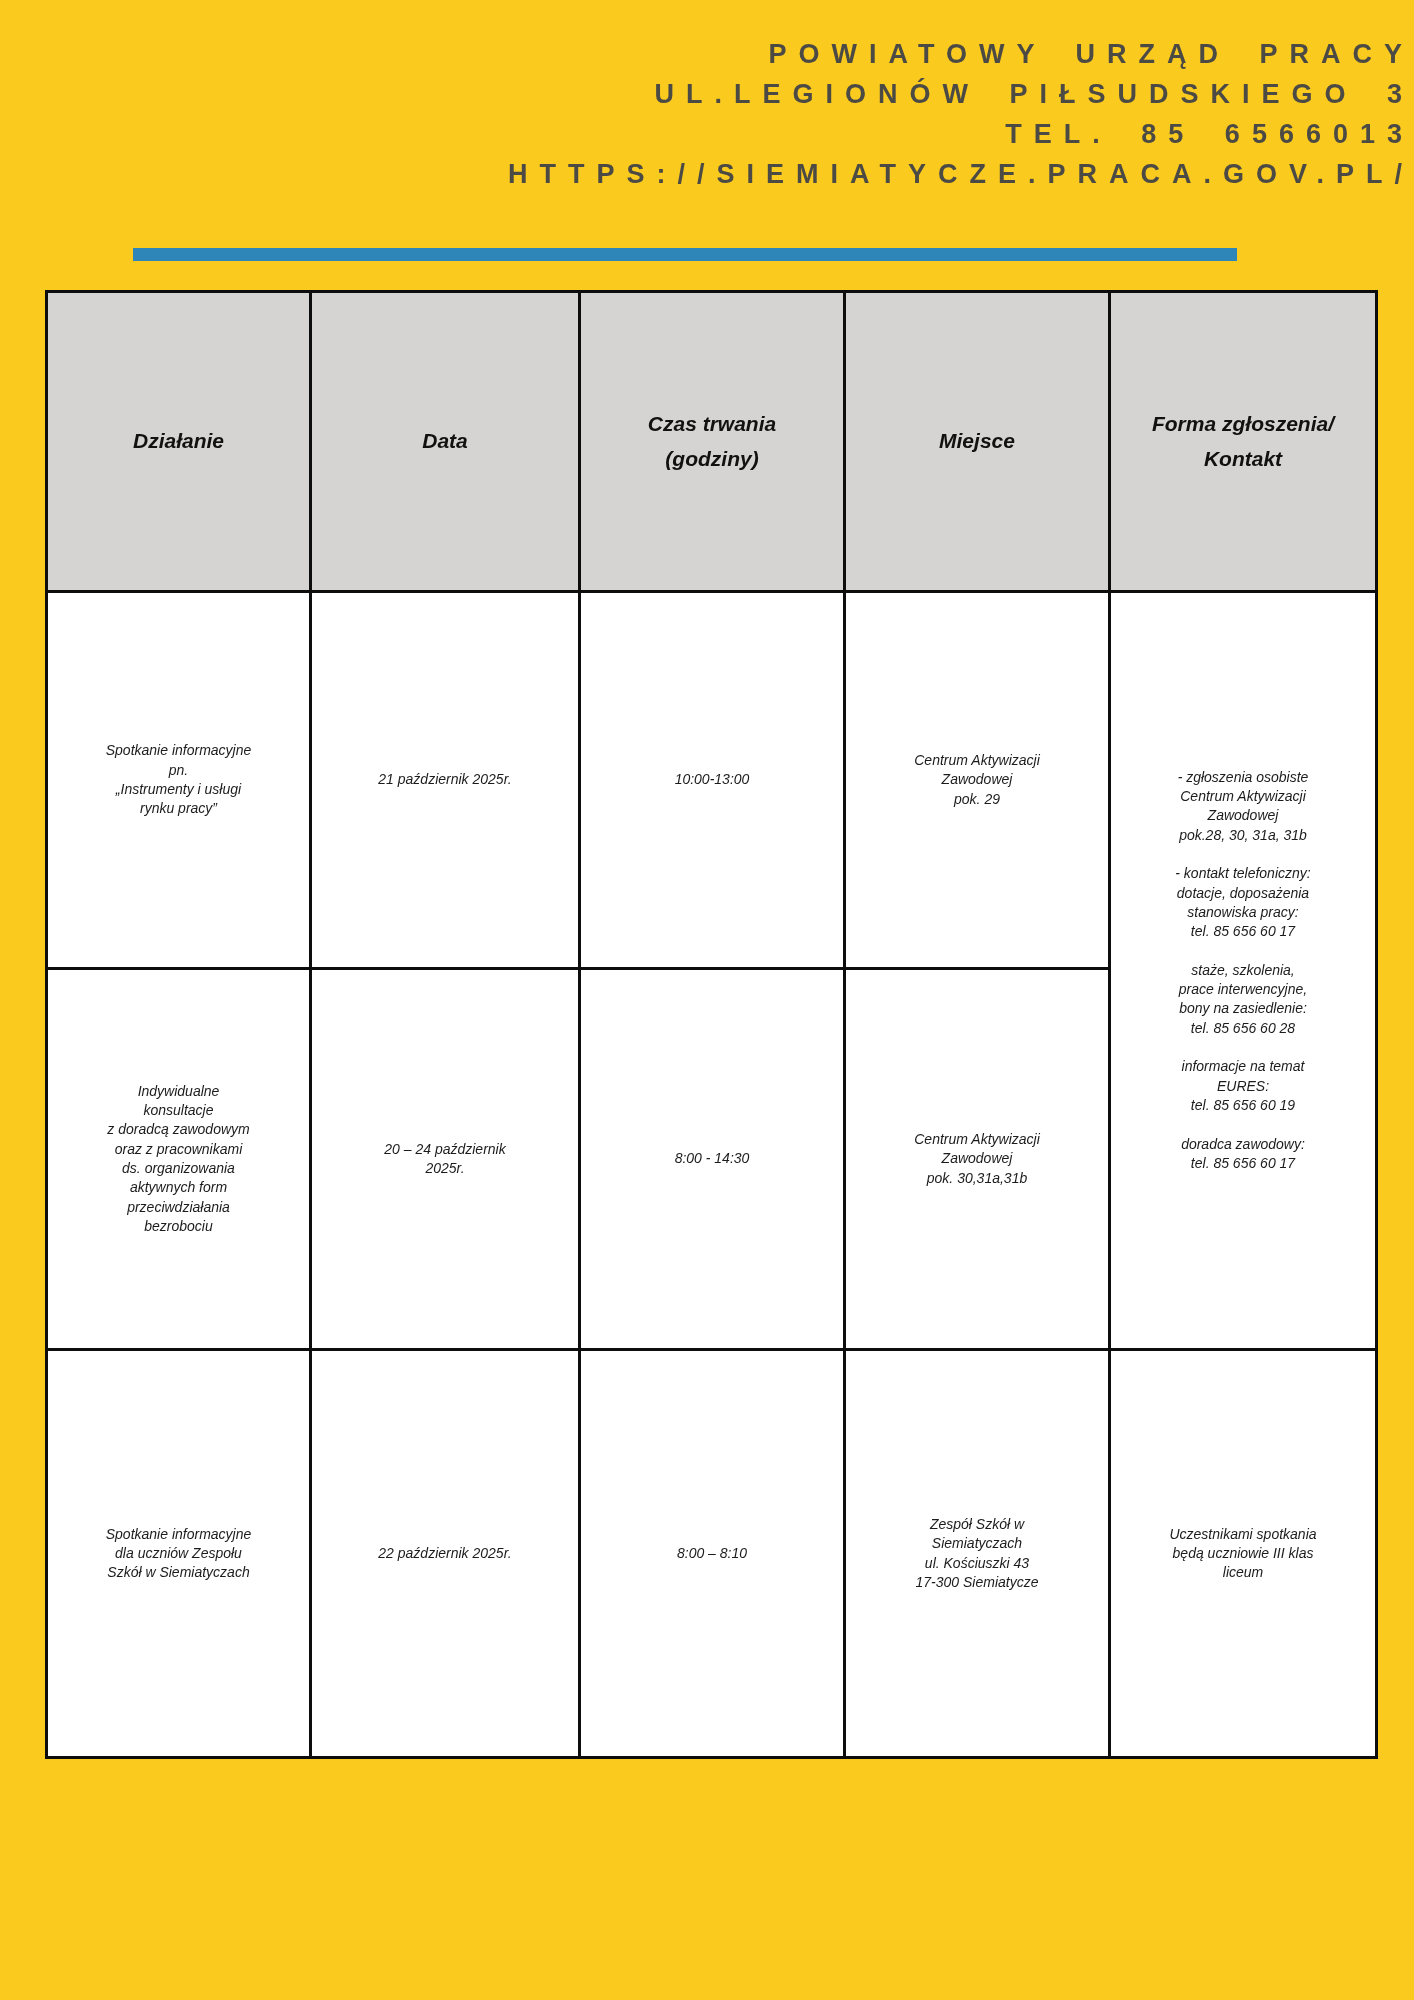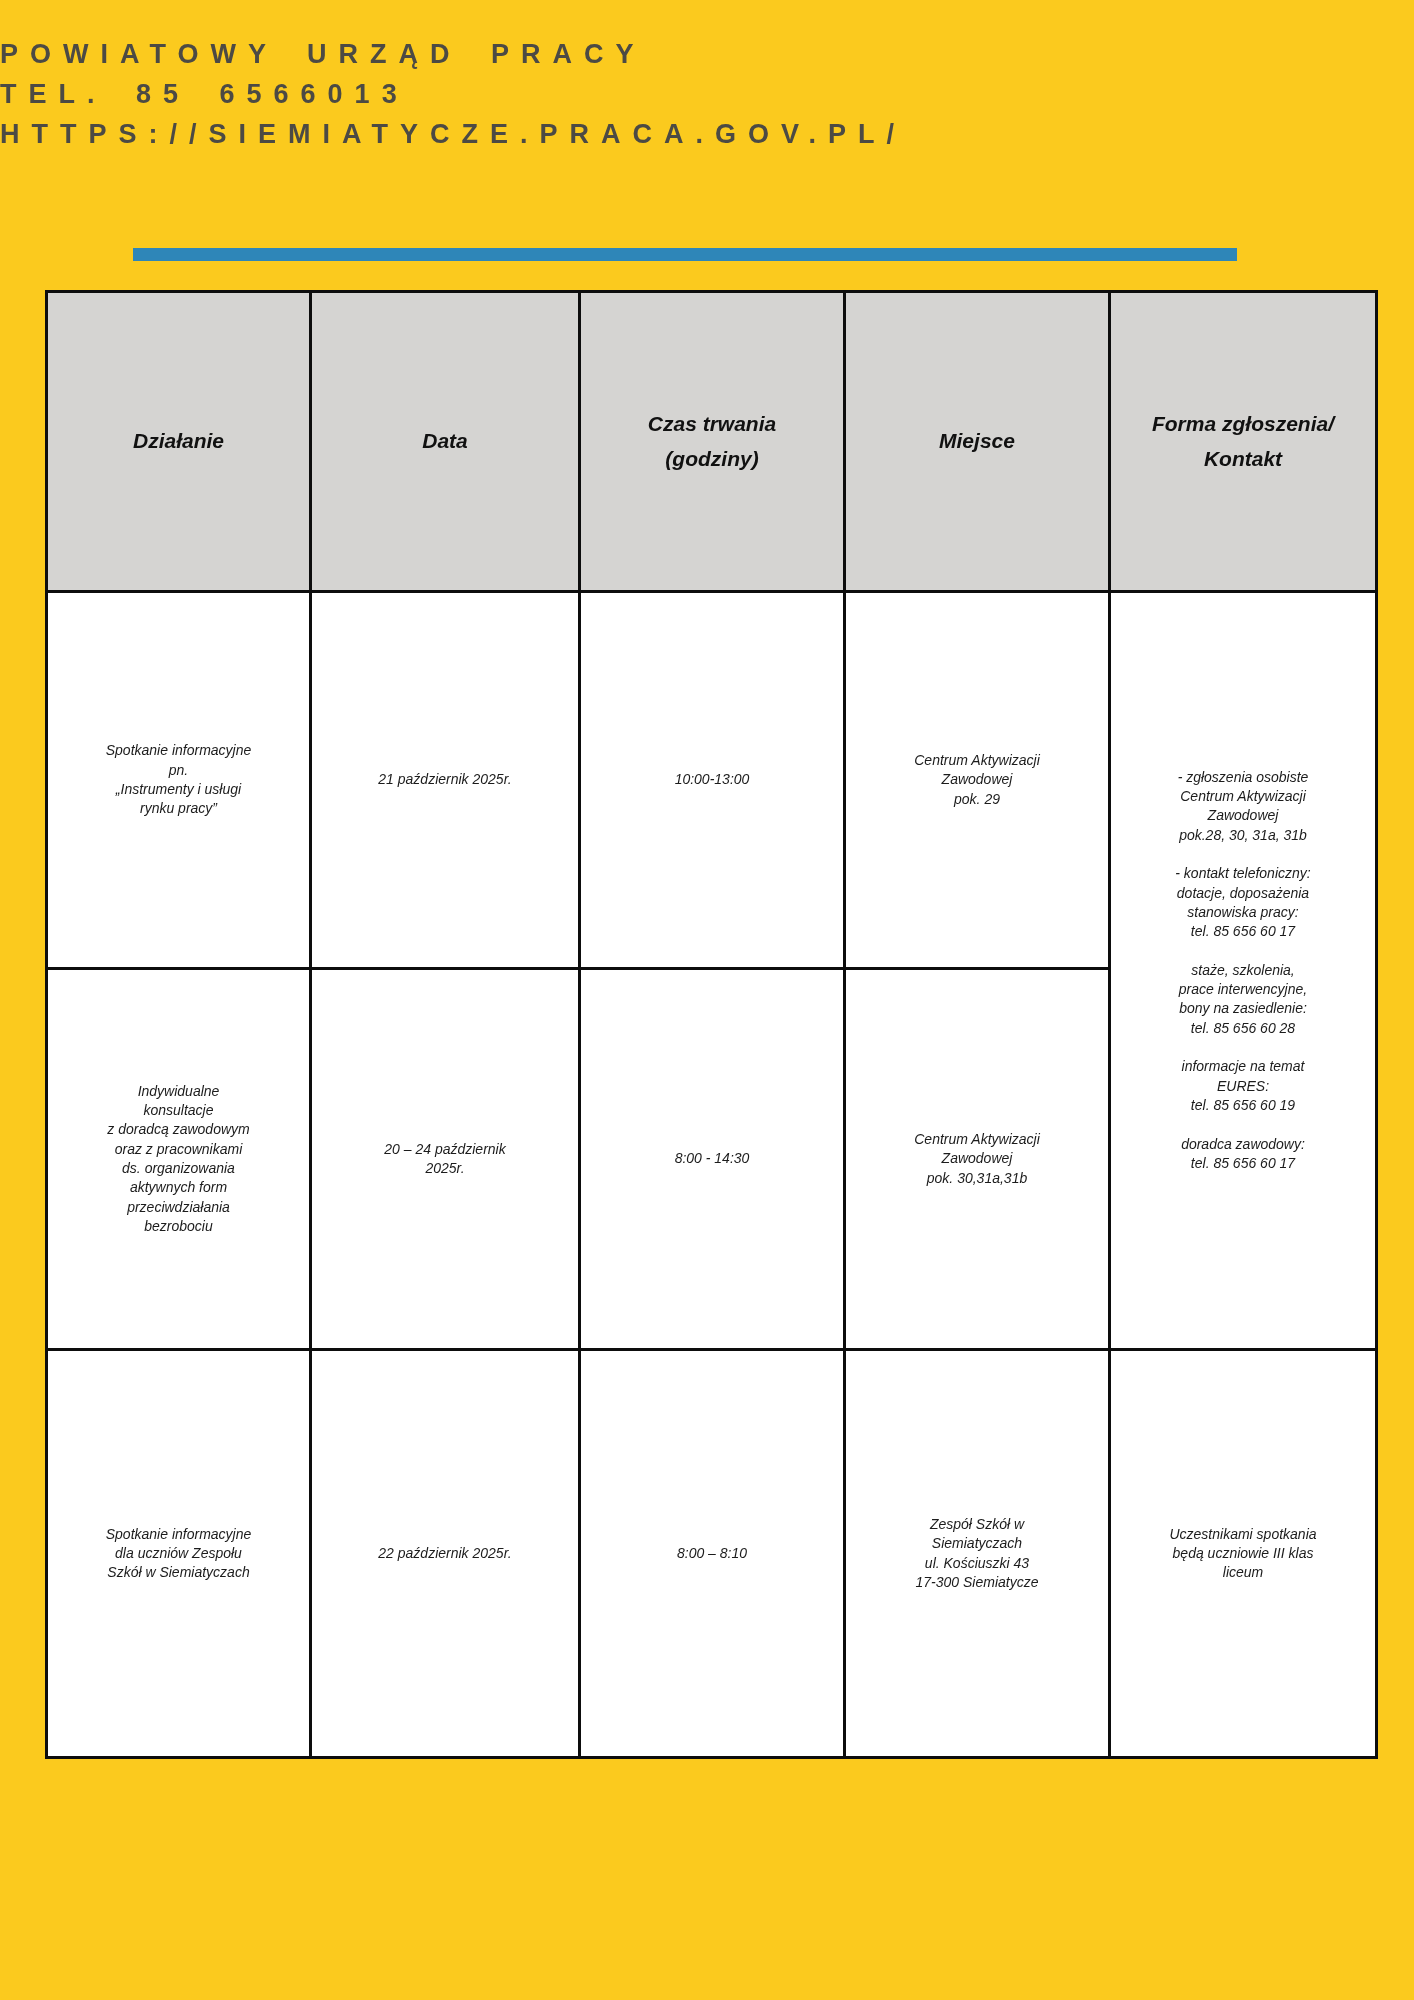--- a/index.html
+++ b/index.html
@@ -12,21 +12,21 @@
     position: relative;
     background: #FBCA1E;
     font-family: "Liberation Sans", sans-serif;
     overflow: hidden;
   }
   .poster-header {
     position: absolute;
     top: 34px;
     left: 0;
     width: 1414px;
-    text-align: left;
+    text-align: right;
     color: #4C4A44;
     font-size: 27px;
     font-weight: 700;
     letter-spacing: 12px;
     word-spacing: 10px;
     line-height: 40px;
   }
   .poster-header .hline {
     white-space: nowrap;
   }
@@ -73,20 +73,21 @@
   }
   tr.row-1 td { height: 366px; }
   tr.row-2 td { height: 370px; margin-top: 15px; }
   tr.row-3 td { height: 397px; }
 </style>
 </head>
 <body>
 
 <header class="poster-header">
   <div class="hline">POWIATOWY URZĄD PRACY</div>
+  <div class="hline">UL.LEGIONÓW PIŁSUDSKIEGO 3</div>
   <div class="hline">TEL. 85 6566013</div>
   <div class="hline">HTTPS://SIEMIATYCZE.PRACA.GOV.PL/</div>
 </header>
 
 <div class="accent-bar"></div>
 
 <table class="schedule">
   <colgroup>
     <col style="width:264px">
     <col style="width:269px">

